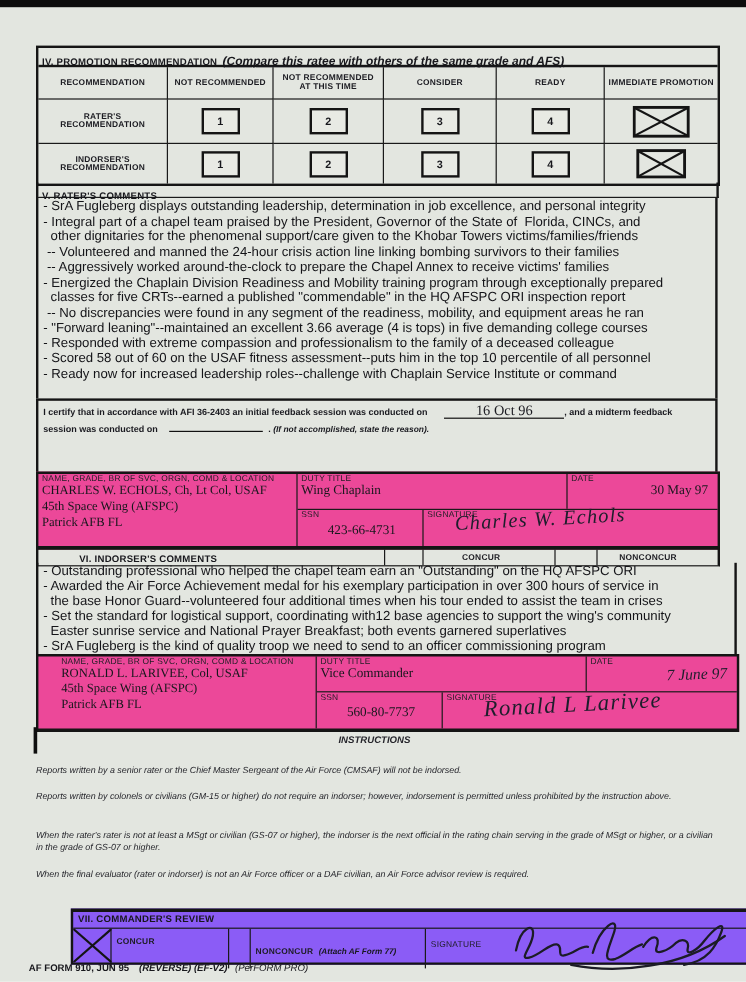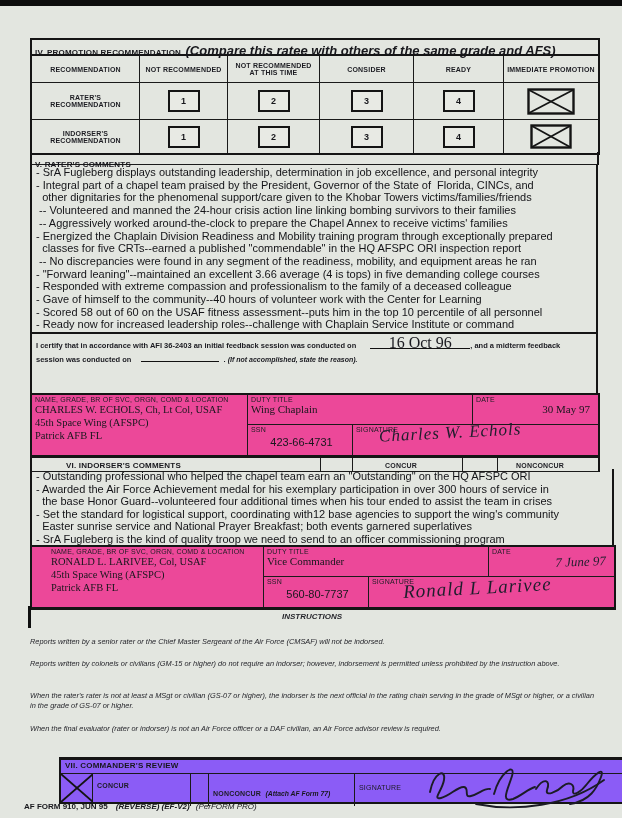--- a/index.html
+++ b/index.html
@@ -13,50 +13,50 @@
   
   .lbl{font-size:7px;font-weight:bold;letter-spacing:.2px;color:#1c1c22;}
   .sec-title{font-size:8px;font-weight:bold;letter-spacing:.2px;}
   .serif{font-family:Liberation Sans, sans-serif;}
   .pre{white-space:pre-wrap;}
   .hand{font-family:"Liberation Serif",serif;font-style:italic;color:#1e1e2c;}
 
   
   .s4{position:absolute;left:30px;top:38px;width:566px;border:2px solid #151515;background:#e3e6e0;}
   .s4-title{height:13px;border-bottom:2px solid #151515;padding:1px 2px 0 3px;}
-  .s4-title .note{font-style:italic;font-weight:bold;font-size:13px;}
+  .s4-title .note{font-style:italic;font-weight:bold;font-size:10px;text-decoration:underline;}
   .s4-grid{display:grid;grid-template-columns:108px 88px 92px 94px 90px auto;grid-template-rows:27px 37px 33px;}
   .s4-grid>div{border-right:1.5px solid #1a1a1a;border-bottom:1.5px solid #1a1a1a;display:flex;align-items:center;justify-content:center;text-align:center;padding:1px 2px;}
   .s4-grid>div:nth-child(6n){border-right:none;}
   .s4-grid>div:nth-child(n+13){border-bottom:none;}
   .numbox{width:28px;height:18px;border:2px solid #141414;display:flex;align-items:center;justify-content:center;font-size:9px;font-weight:bold;background:#e8eae4;}
   .xbox svg{display:block;}
 
   
   .s5-head{position:absolute;left:30px;top:152px;width:562px;height:11px;border-left:2px solid #151515;border-right:2px solid #151515;border-bottom:1px solid #1a1a1a;padding:1px 0 0 3px;}
   .s5-comm{position:absolute;left:30px;top:165px;width:560px;height:166px;border-left:2px solid #151515;border-right:2px solid #151515;padding:1px 0 0 4px;font-size:11px;line-height:12.7px;color:#141418;}
   .s5-cert{position:absolute;left:30px;top:332px;width:558px;height:59px;border:2px solid #151515;border-bottom-width:2px;padding:3px 2px 0 4px;font-size:7.5px;line-height:10px;font-weight:bold;color:#1a1a20;}
-  .cert-date{display:inline-block;text-align:center;border-bottom:1.5px solid #111;font-family:"Liberation Serif",serif;font-weight:normal;font-size:16px;line-height:11px;}
+  .cert-date{display:inline-block;text-align:center;border-bottom:1.5px solid #111;font-family:"Liberation Serif",serif;font-weight:normal;font-size:12px;line-height:11px;}
   .d1{min-width:100px;margin-left:14px;}
   .d2{min-width:78px;margin-left:10px;margin-right:4px;}
   .cert-note{font-style:italic;font-size:7px;}
   .cert-l2{margin-top:4px;}
 
   
   .nameblock{position:absolute;left:30px;width:566px;border:2px solid #151515;display:grid;grid-template-columns:216px auto;background:#ec4899;}
   .nb-left{border-right:1.5px solid #1a1a1a;padding:1px 0 0 3px;}
   .nb-left .nm{font-size:10.5px;line-height:13px;font-family:"Liberation Serif",serif;}
   .nb-right{display:grid;grid-template-rows:30px auto;}
   .nb-toprow{display:grid;grid-template-columns:224px auto;border-bottom:1.5px solid #1a1a1a;}
   .nb-botrow{display:grid;grid-template-columns:104px auto;}
   .nb-cell{padding:1px 0 0 3px;position:relative;}
   .nb-duty .val{font-size:11px;font-family:"Liberation Serif",serif;}
   .nb-date{border-left:1.5px solid #1a1a1a;}
   .nb-date .val{font-size:11px;font-family:"Liberation Serif",serif;text-align:right;padding-right:8px;}
-  .nb-ssn .val{font-size:11px;font-family:Liberation Sans, sans-serif;text-align:center;margin-top:3px;}
+  .nb-ssn .val{font-size:11px;font-family:Liberation Serif, serif;text-align:center;margin-top:3px;}
   .nb-sig{border-left:1.5px solid #1a1a1a;overflow:visible;}
   .sig-text{position:absolute;left:26px;top:-2px;font-size:17px;white-space:nowrap;transform:rotate(-3deg);letter-spacing:1px;}
 
   
   .s6-head{position:absolute;left:30px;top:455px;width:566px;height:13px;border-left:2px solid #151515;border-right:2px solid #151515;border-top:3px solid #151515;border-bottom:1px solid #1a1a1a;display:grid;grid-template-columns:289px 30px 112px 19px auto;}
   .s6-head>div{border-right:1.5px solid #1a1a1a;padding:1px 0 0 3px;display:flex;align-items:center;margin-left:31px;}
   .s6-head>div:last-child{border-right:none;}
   .s6-comm{position:absolute;left:30px;top:469px;width:560px;height:76px;border-left:2px solid #151515;border-right:2px solid #151515;padding:1px 16px 0 4px;font-size:11px;line-height:12.6px;color:#141418;}
 
   
@@ -155,21 +155,20 @@
     <div class="pre">- SrA Fugleberg displays outstanding leadership, determination in job excellence, and personal integrity</div>
     <div class="pre">- Integral part of a chapel team praised by the President, Governor of the State of  Florida, CINCs, and</div>
     <div class="pre">  other dignitaries for the phenomenal support/care given to the Khobar Towers victims/families/friends</div>
     <div class="pre"> -- Volunteered and manned the 24-hour crisis action line linking bombing survivors to their families</div>
     <div class="pre"> -- Aggressively worked around-the-clock to prepare the Chapel Annex to receive victims' families</div>
     <div class="pre">- Energized the Chaplain Division Readiness and Mobility training program through exceptionally prepared</div>
     <div class="pre">  classes for five CRTs--earned a published "commendable" in the HQ AFSPC ORI inspection report</div>
     <div class="pre"> -- No discrepancies were found in any segment of the readiness, mobility, and equipment areas he ran</div>
     <div class="pre">- "Forward leaning"--maintained an excellent 3.66 average (4 is tops) in five demanding college courses</div>
     <div class="pre">- Responded with extreme compassion and professionalism to the family of a deceased colleague</div>
-    <div class="pre">- Gave of himself to the community--40 hours of volunteer work with the Center for Learning</div>
     <div class="pre">- Scored 58 out of 60 on the USAF fitness assessment--puts him in the top 10 percentile of all personnel</div>
     <div class="pre">- Ready now for increased leadership roles--challenge with Chaplain Service Institute or command</div>
   </div>
   <div class="s5-cert">
     <div>
       <span>I certify that in accordance with AFI 36-2403 an initial feedback session was conducted on</span><span class="cert-date d1">16 Oct 96</span><span>, and a midterm feedback</span>
     </div>
     <div class="cert-l2">
       <span>session was conducted on</span><span class="cert-date d2"></span><span>.</span>
       <span class="cert-note">(If not accomplished, state the reason).</span>

